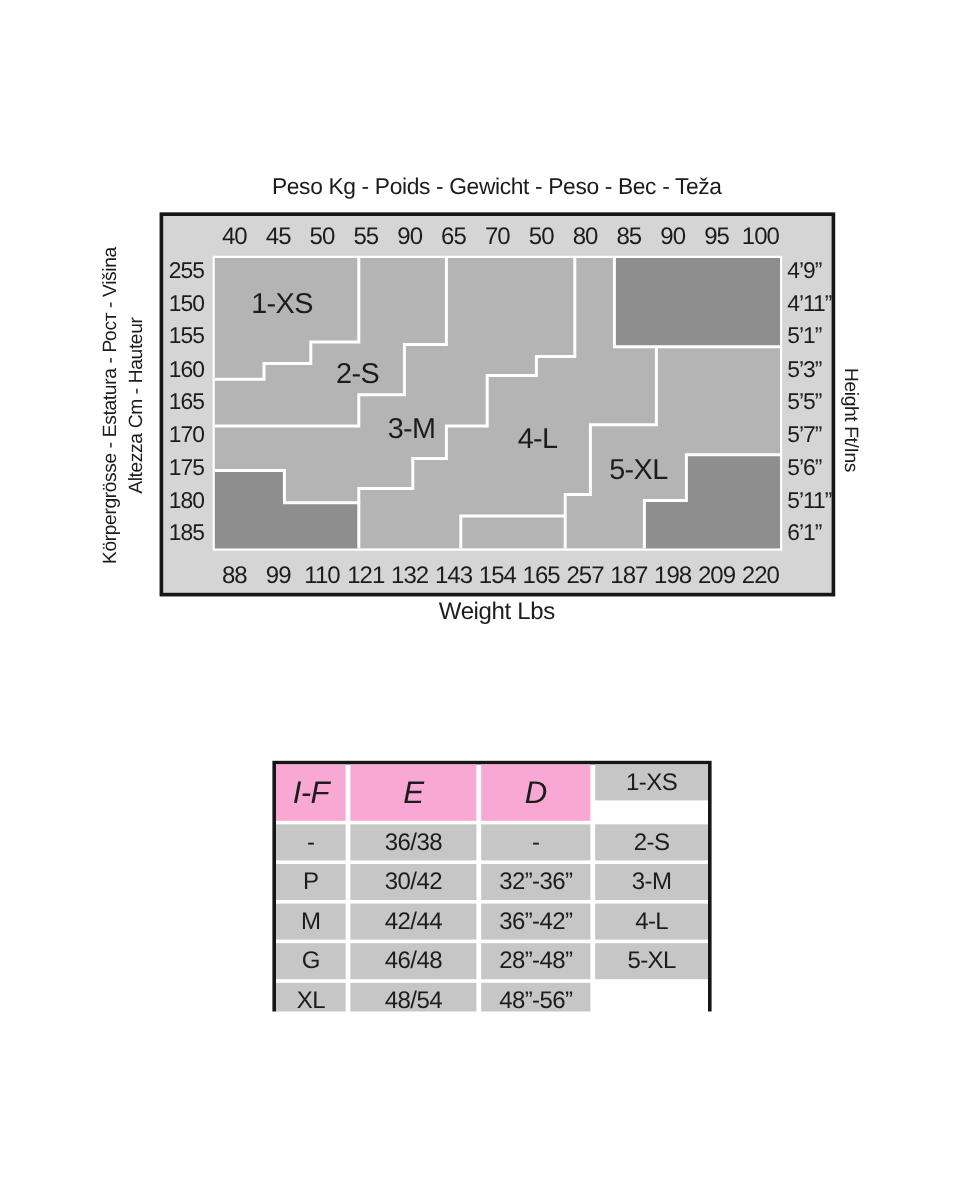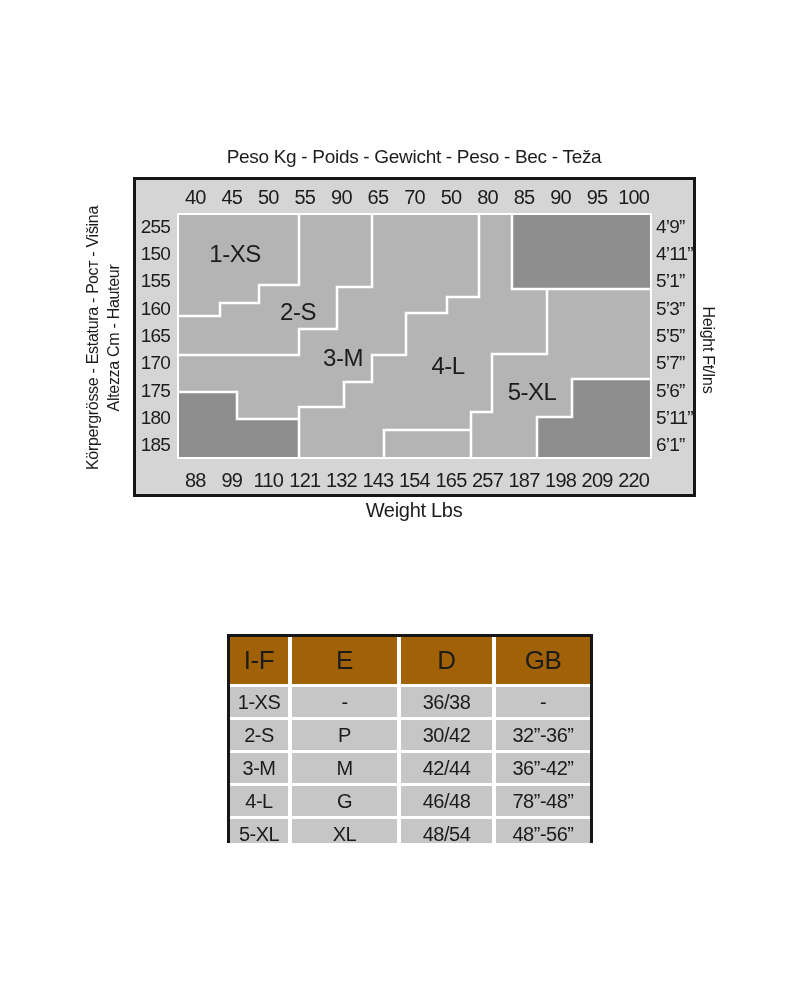--- a/index.html
+++ b/index.html
@@ -31,22 +31,22 @@
   .s0{left:56px;top:39px;} .s1{left:119px;top:97px;} .s2{left:164px;top:143px;}
   .s3{left:269px;top:151px;} .s4{left:353px;top:177px;}
   
   .left-titles{left:-66px;top:316px;width:340px;height:44px;transform:rotate(-90deg);
                font-size:16px;line-height:21px;letter-spacing:-0.3px;text-align:center;}
   .right-title{left:586px;top:340px;width:242px;height:20px;transform:rotate(90deg);
                font-size:16px;letter-spacing:-0.3px;text-align:center;}
   
   .size-table{left:227px;top:634px;display:grid;grid-template-columns:58px 105px 91px 94px;
               gap:3px 4px;background:#ffffff;border:3px solid #161616;}
-  .size-table .th{height:47px;background:#a16207;display:flex;align-items:center;justify-content:center;
-                  font-size:26px;letter-spacing:-0.5px;}
+  .size-table .th{height:47px;background:#f9a8d4;display:flex;align-items:center;justify-content:center;
+                  font-size:26px;letter-spacing:-0.5px;font-style:italic;}
   .size-table .td{height:30px;background:#c6c6c6;display:flex;align-items:center;justify-content:center;
                   font-size:20px;letter-spacing:-0.5px;}
 </style>
 </head>
 <body>
 
 <div class="page">
 
   <div class="abs chart-title center-text">Peso Kg - Poids - Gewicht - Peso - Bec - Teža</div>
 
@@ -141,36 +141,35 @@
   </div>
 
   <div class="abs right-title">Height Ft/Ins</div>
 
   <div class="abs weight-lbs center-text">Weight Lbs</div>
 
   <div class="abs size-table">
       <div class="th">I-F</div>
       <div class="th">E</div>
       <div class="th">D</div>
-      <div class="th">GB</div>
       <div class="td">1-XS</div>
       <div class="td">-</div>
       <div class="td">36/38</div>
       <div class="td">-</div>
       <div class="td">2-S</div>
       <div class="td">P</div>
       <div class="td">30/42</div>
       <div class="td">32”-36”</div>
       <div class="td">3-M</div>
       <div class="td">M</div>
       <div class="td">42/44</div>
       <div class="td">36”-42”</div>
       <div class="td">4-L</div>
       <div class="td">G</div>
       <div class="td">46/48</div>
-      <div class="td">78”-48”</div>
+      <div class="td">28”-48”</div>
       <div class="td">5-XL</div>
       <div class="td">XL</div>
       <div class="td">48/54</div>
       <div class="td">48”-56”</div>
     </div>
 
 </div>
 
 </body></html>

